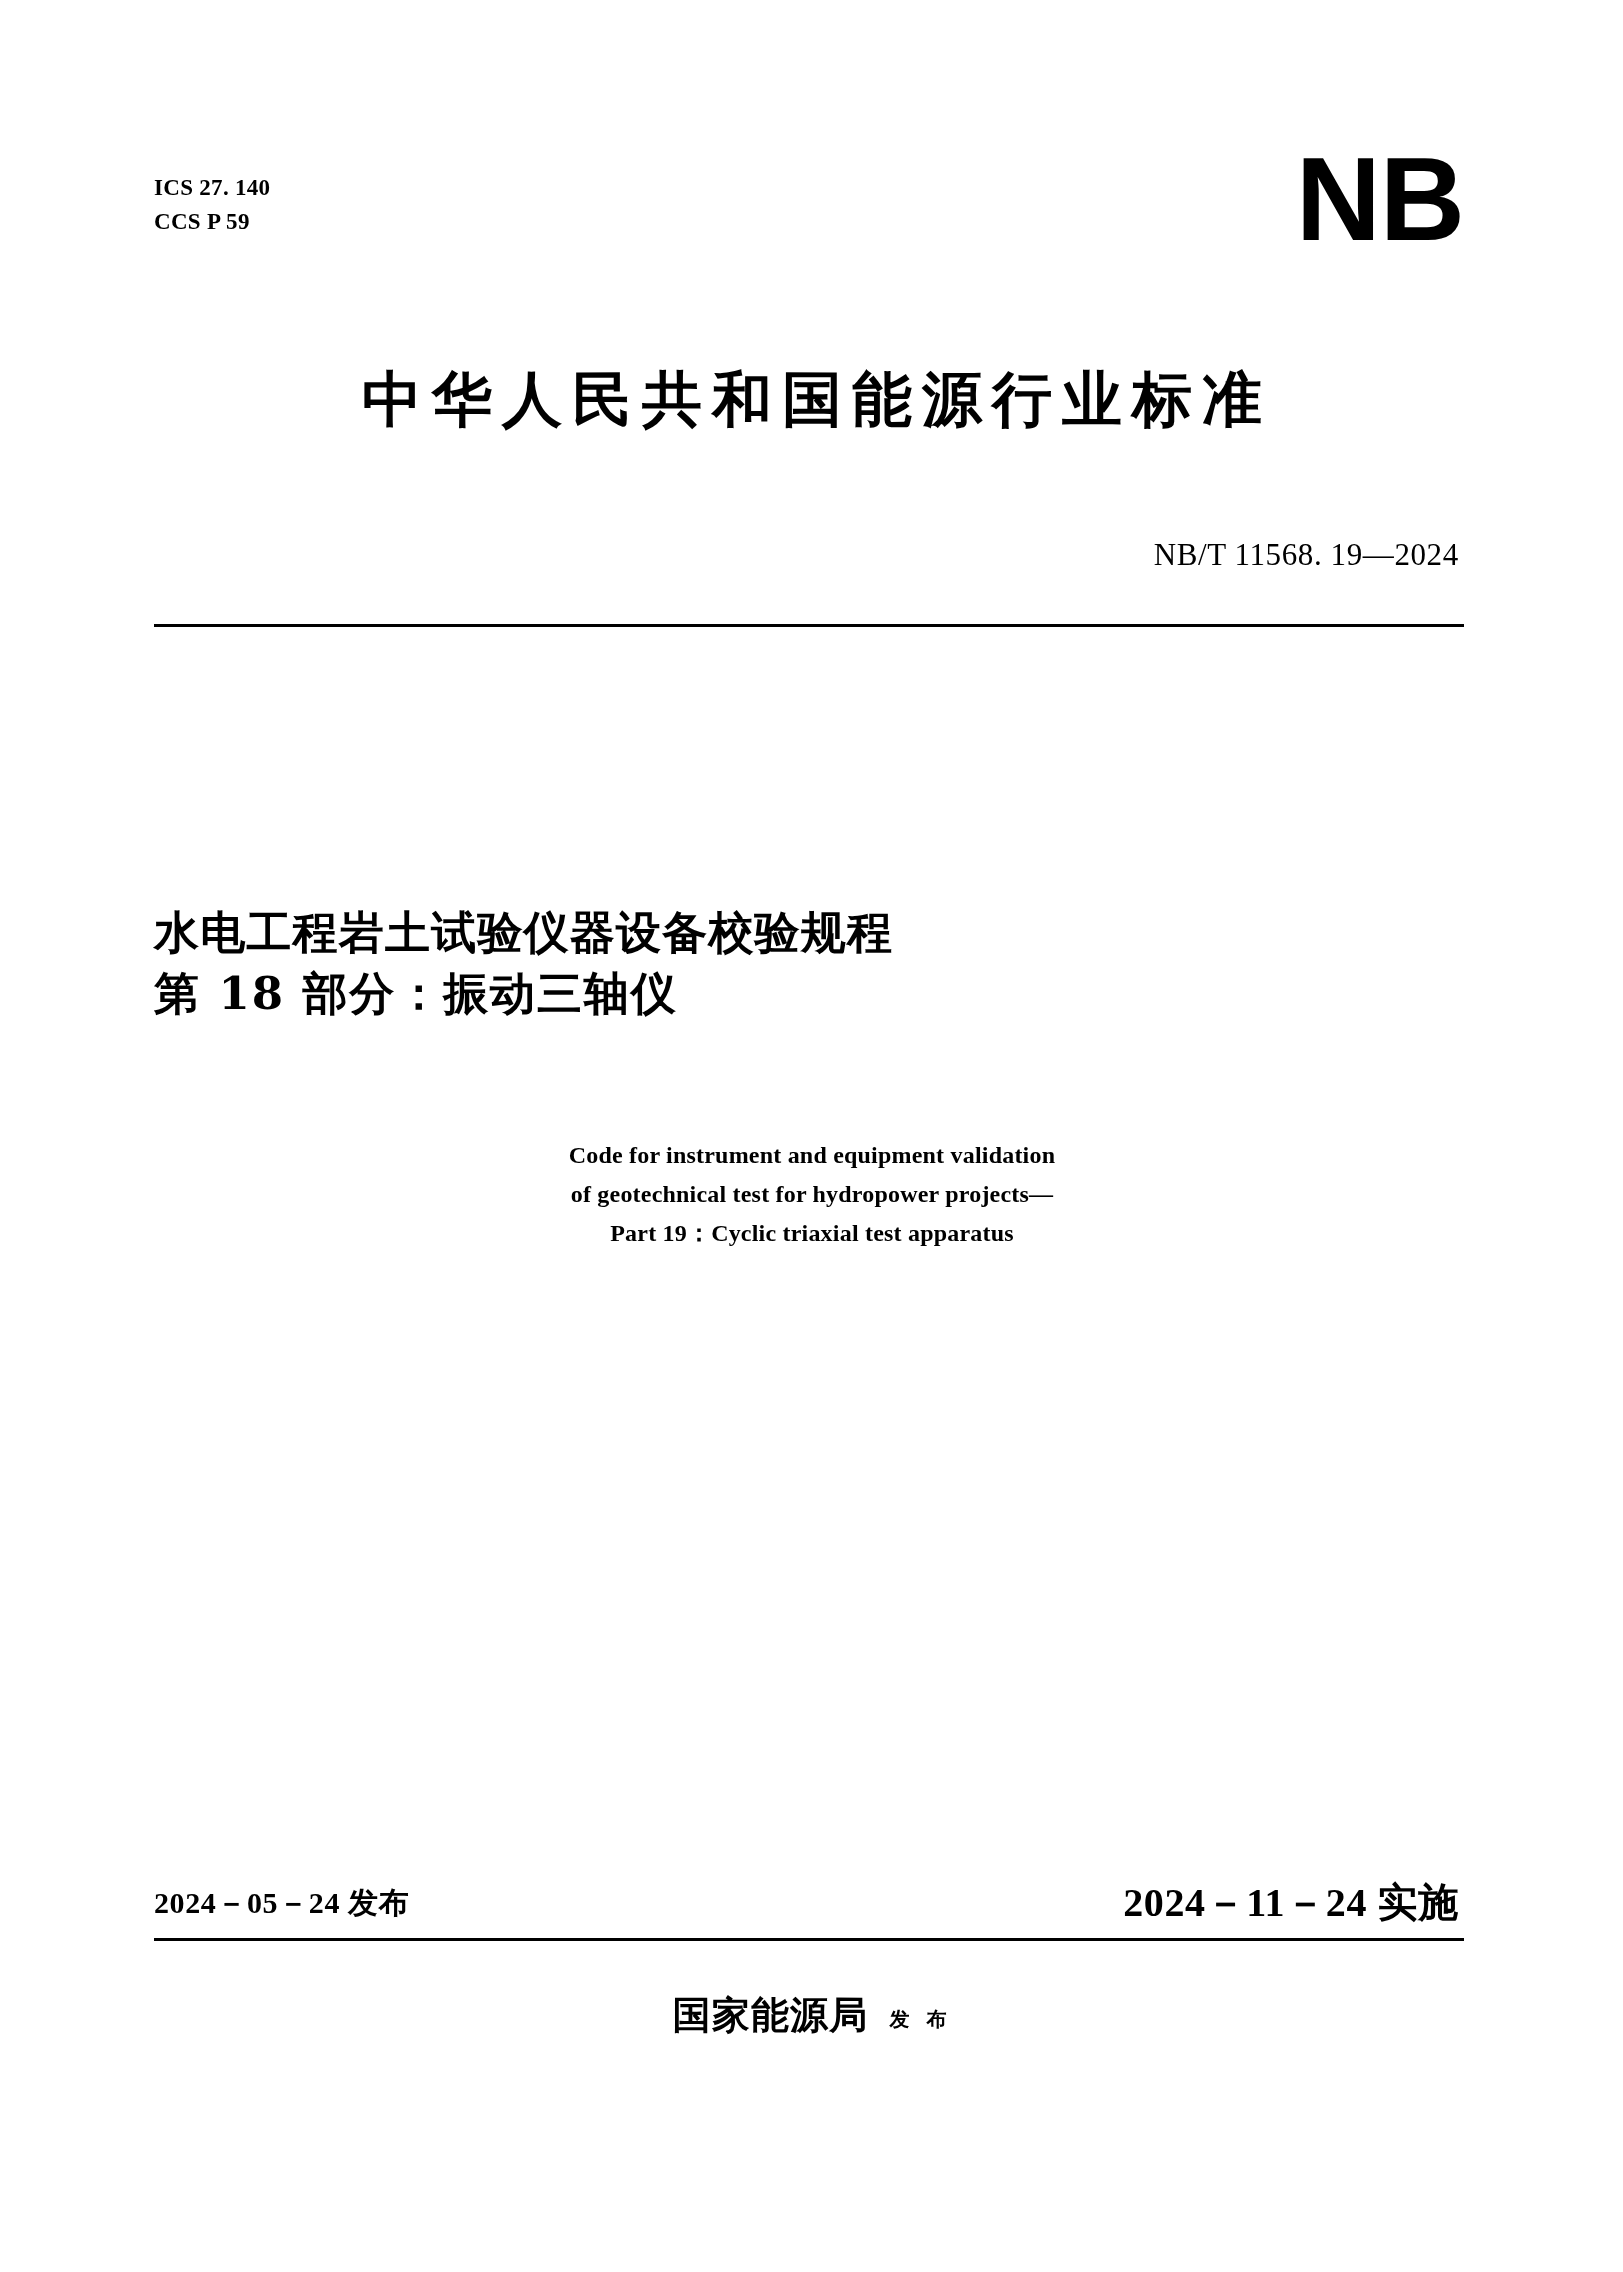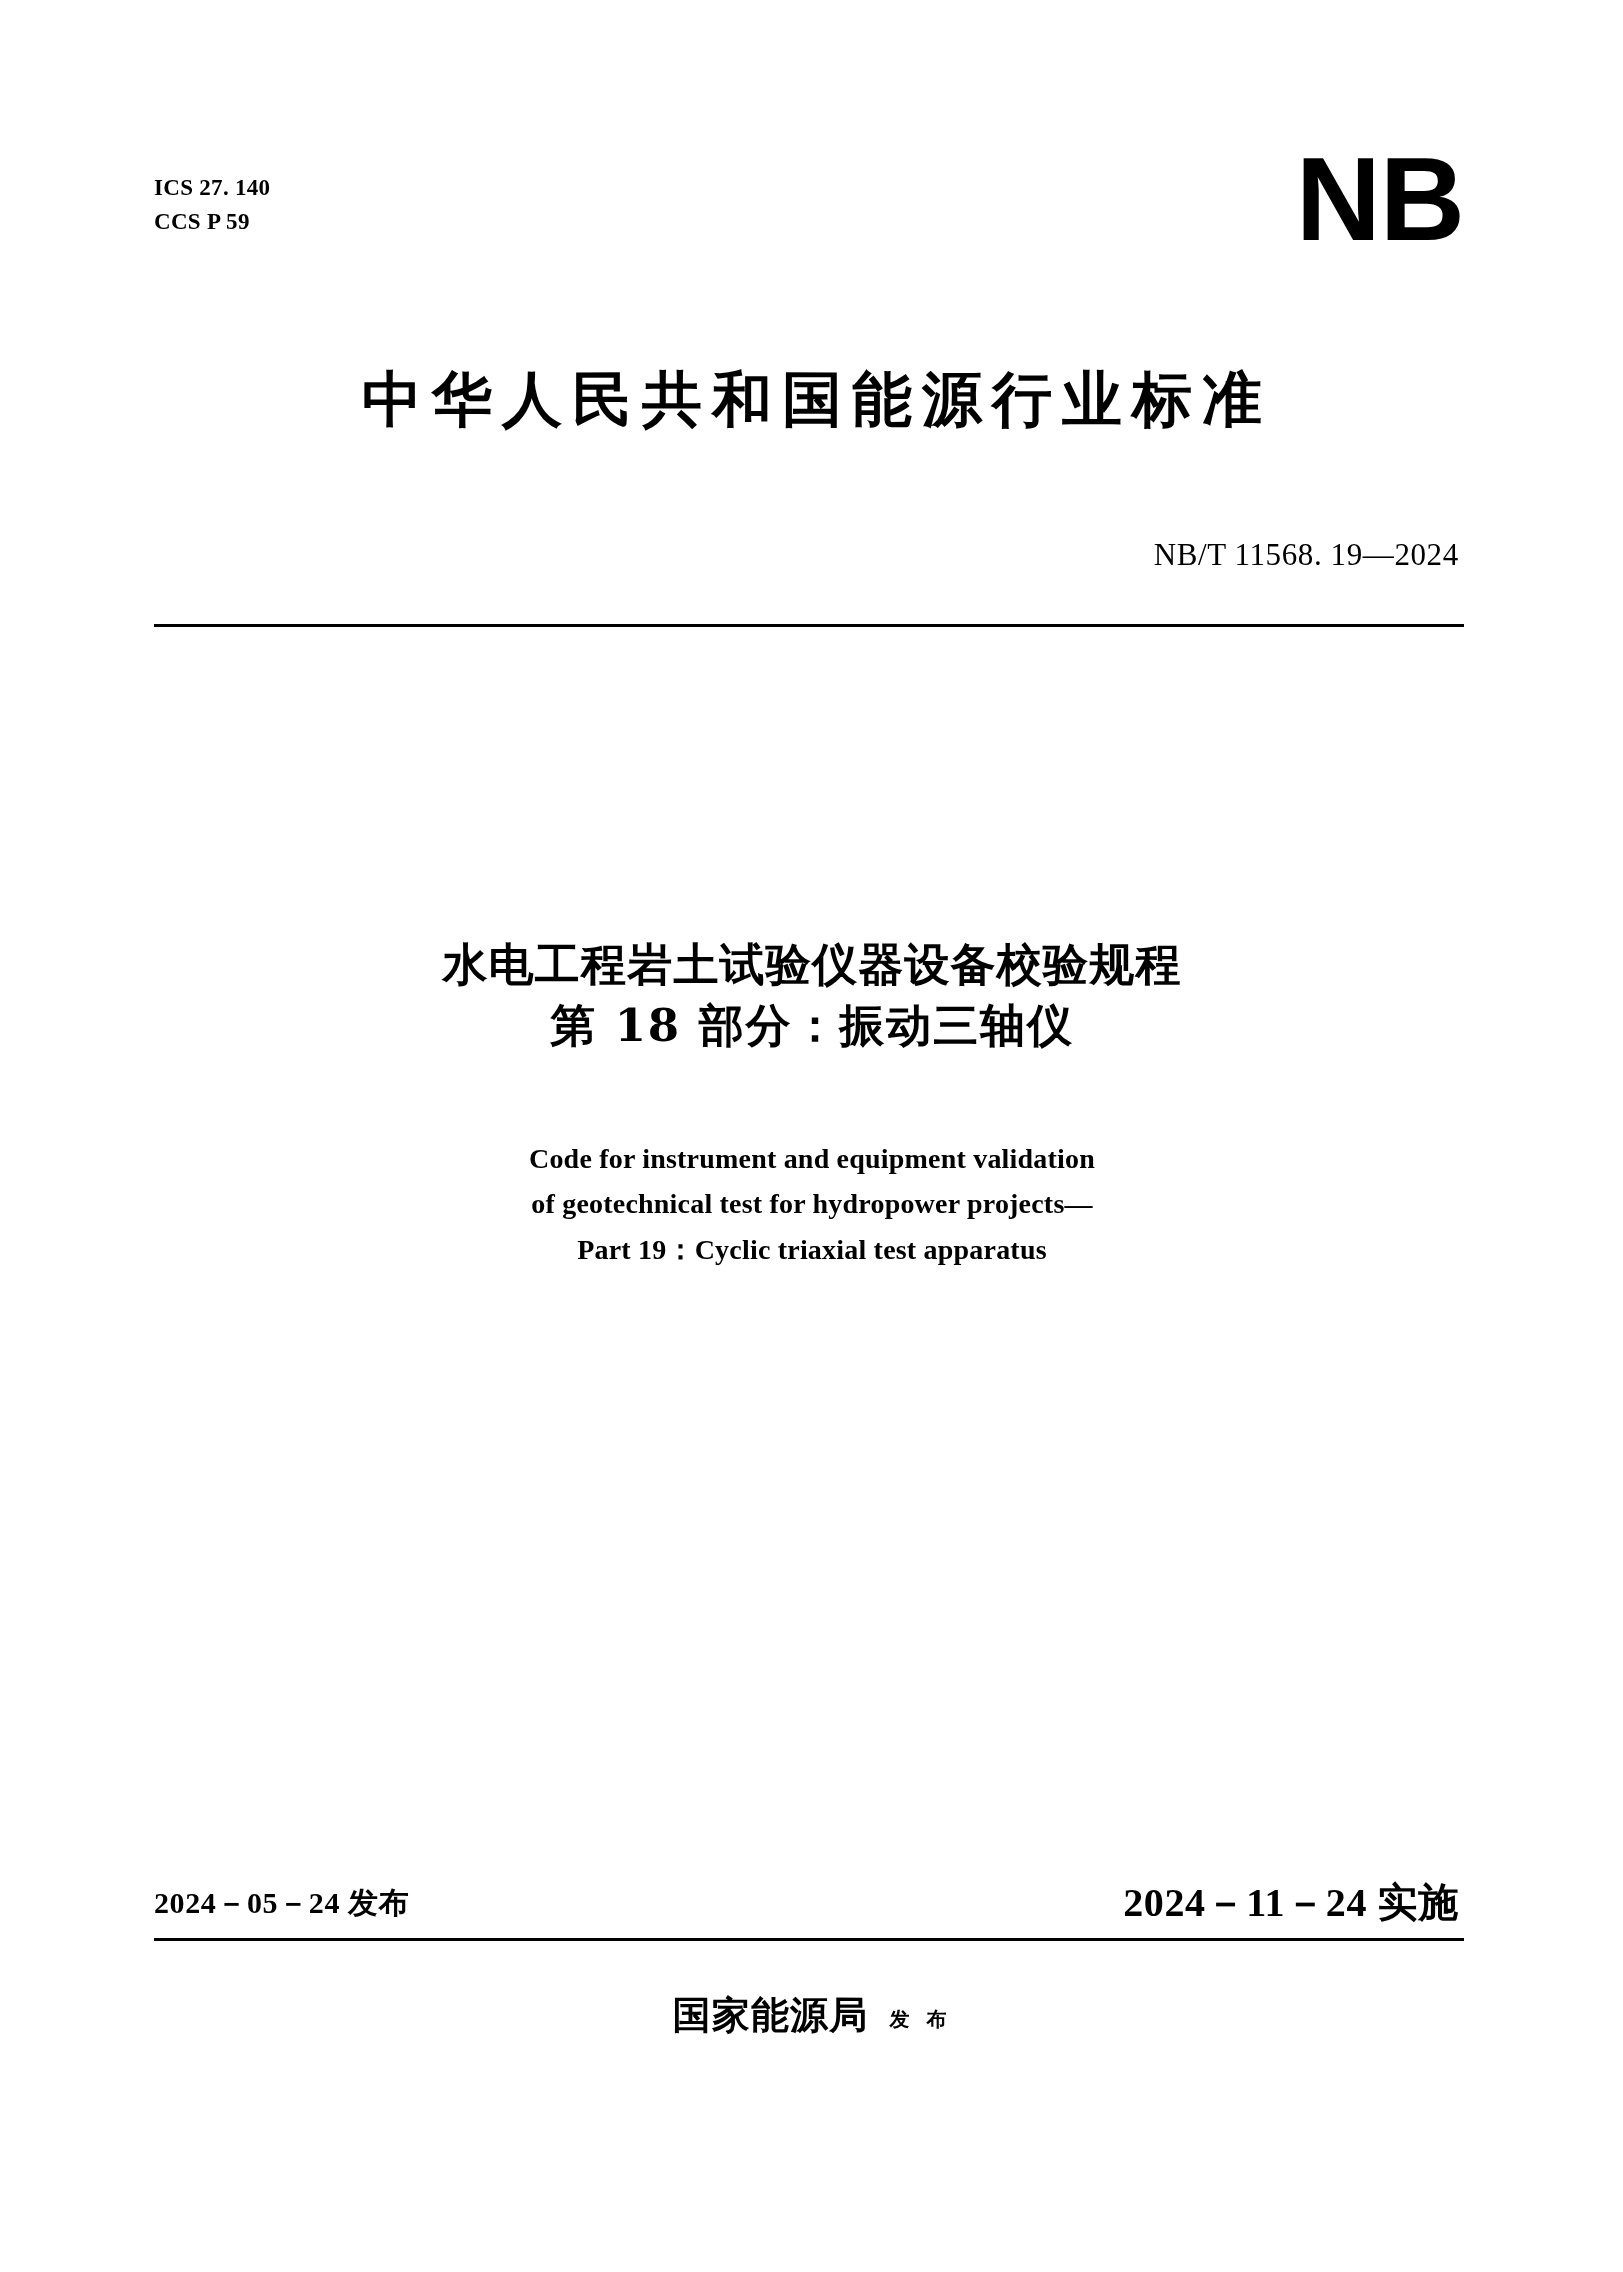--- a/index.html
+++ b/index.html
@@ -92,43 +92,43 @@
     top: 624px;
     left: 0;
     width: 1310px;
     height: 3.1px;
     background: #000000;
   }
 
   
   .cn-title {
     position: absolute;
-    top: 935px;
-    left: 0;
-    width: 1316px;
-    text-align: center;
+    top: 903px;
+    left: 0;
+    width: 1316px;
+    text-align: left;
     font-family: "DejaVu Serif", serif;
     font-weight: bold;
     font-size: 45px;
     line-height: 1.35;
     letter-spacing: 1.2px;
   }
   .cn-title .line2 {
     letter-spacing: 1.9px;
   }
 
   .en-title {
     position: absolute;
     top: 1136px;
     left: 0;
     width: 1316px;
     text-align: center;
     font-family: "Liberation Serif", serif;
     font-weight: bold;
-    font-size: 28px;
+    font-size: 24px;
     line-height: 1.62;
     letter-spacing: 0.2px;
   }
 
   
   .dates {
     position: absolute;
     top: 1875px;
     left: 0;
     width: 1316px;

